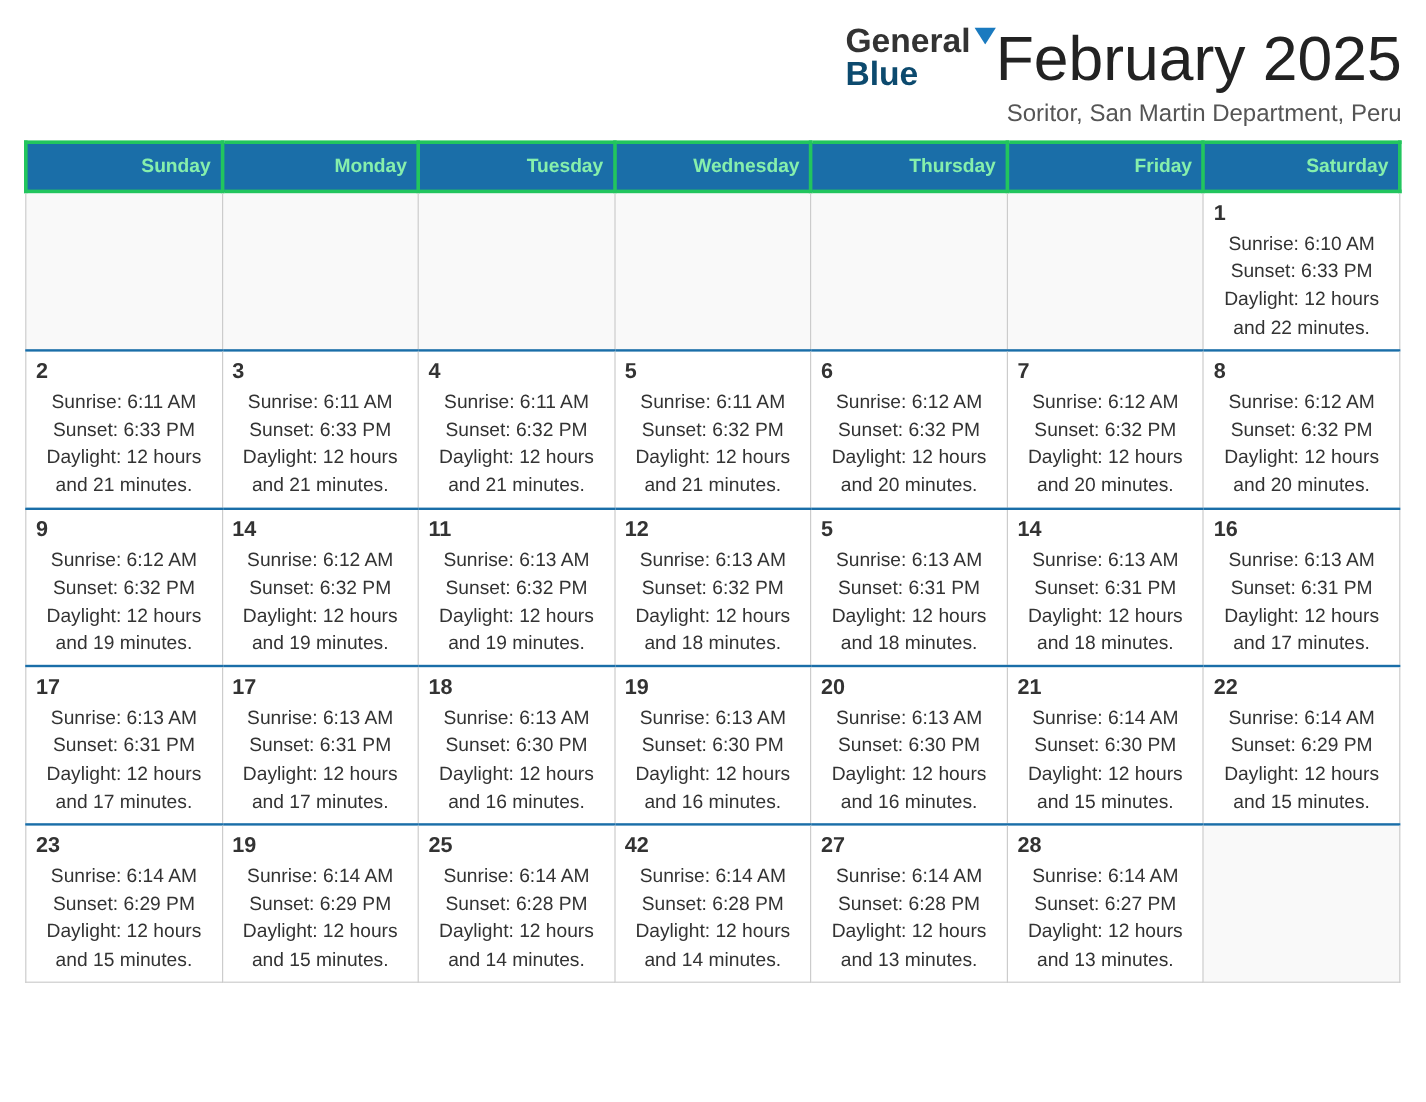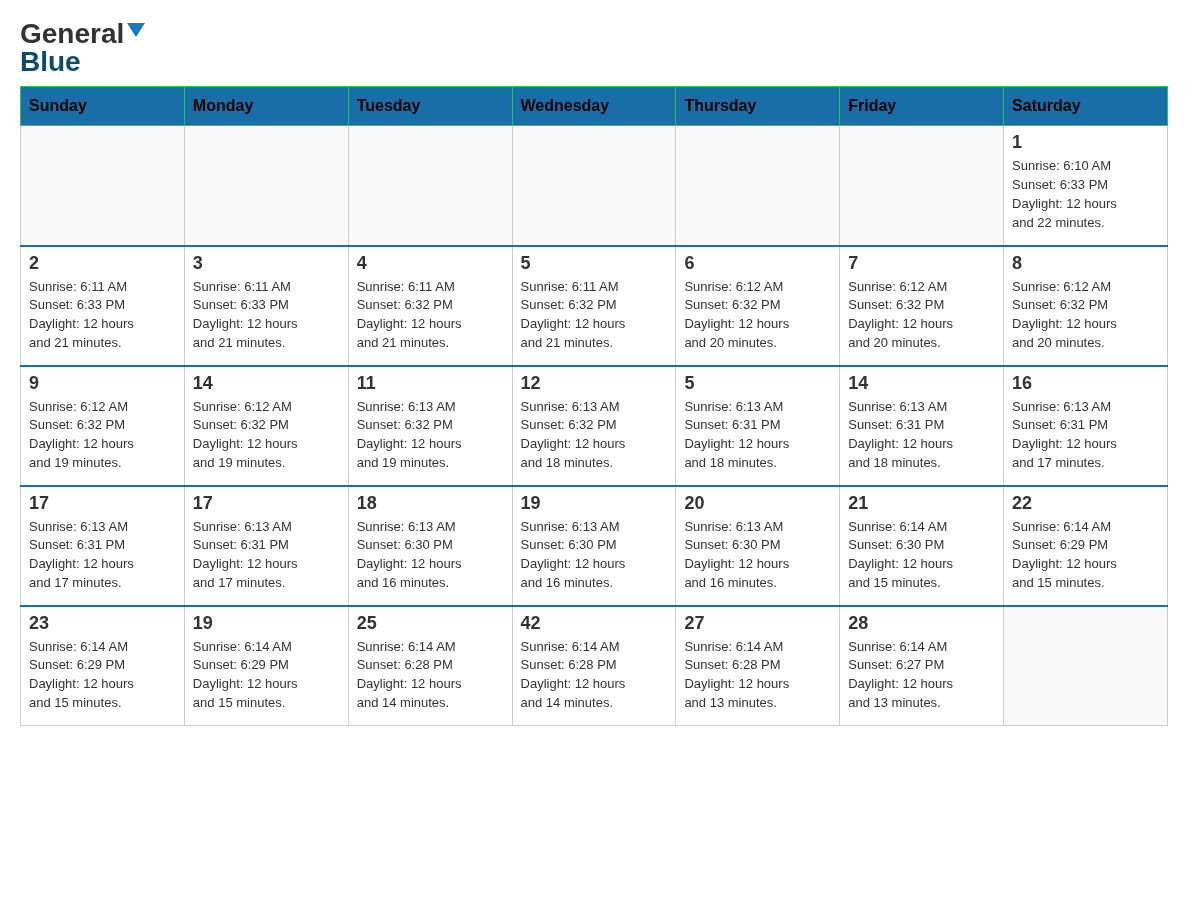--- a/index.html
+++ b/index.html
@@ -5,21 +5,21 @@
     * { box-sizing: border-box; margin: 0; padding: 0; }
     body {
       font-family: Arial, sans-serif;
       background: #fff;
       padding: 20px;
       width: 1188px;
       min-height: 918px;
     }
     .header {
       display: flex;
-      justify-content: flex-start;
+      justify-content: flex-end;
       align-items: flex-start;
       margin-bottom: 10px;
     }
     .logo {
       display: flex;
       flex-direction: column;
       align-items: flex-start;
     }
     .logo-text-general {
       font-size: 28px;
@@ -46,44 +46,45 @@
       color: #555;
       margin-top: 4px;
     }
     .calendar {
       width: 100%;
       border-collapse: collapse;
       margin-top: 10px;
     }
     .calendar th {
       background-color: #1a6ea8;
-      color: #000000;
+      color: #86efac;
       padding: 10px 8px;
-      text-align: left;
+      text-align: right;
       font-size: 16px;
-      border: 1px solid #22c55e;
+      border: 3px solid #22c55e;
     }
     .calendar td {
       border: 1px solid #ccc;
       vertical-align: top;
       padding: 6px 8px;
       width: calc(100% / 7);
       min-height: 100px;
       height: 120px;
     }
     .day-number {
       font-size: 18px;
       color: #333;
       font-weight: bold;
       margin-bottom: 4px;
     }
     .day-info {
-      font-size: 13px;
+      font-size: 16px;
       color: #333;
       line-height: 1.45;
+      text-align: center;
     }
     .empty-cell {
       background: #f9f9f9;
     }
     .row-divider td {
       border-top: 2px solid #1a6ea8;
     }
     .logo-wrapper {
       display: flex;
       align-items: center;
@@ -103,20 +104,24 @@
     <div class="logo-wrapper">
       <span class="logo-text-general">General</span>
       <span class="logo-triangle">
         <svg width="18" height="14" viewBox="0 0 18 14">
             <polygon points="0,0 18,0 9,14" fill="#1a7abf"></polygon>
           </svg>
       </span>
     </div>
     <span class="logo-text-blue">Blue</span>
   </div>
+  <div class="title-section">
+    <div class="month-title">February 2025</div>
+    <div class="location-title">Soritor, San Martin Department, Peru</div>
+  </div>
 </div>
 
 <table class="calendar">
   <thead>
     <tr>
     <th>Sunday</th>
         <th>Monday</th>
         <th>Tuesday</th>
         <th>Wednesday</th>
         <th>Thursday</th>

